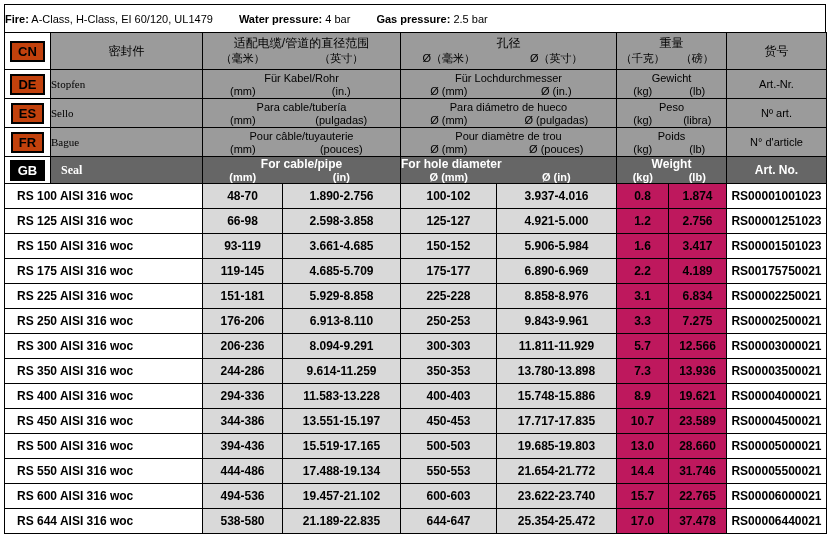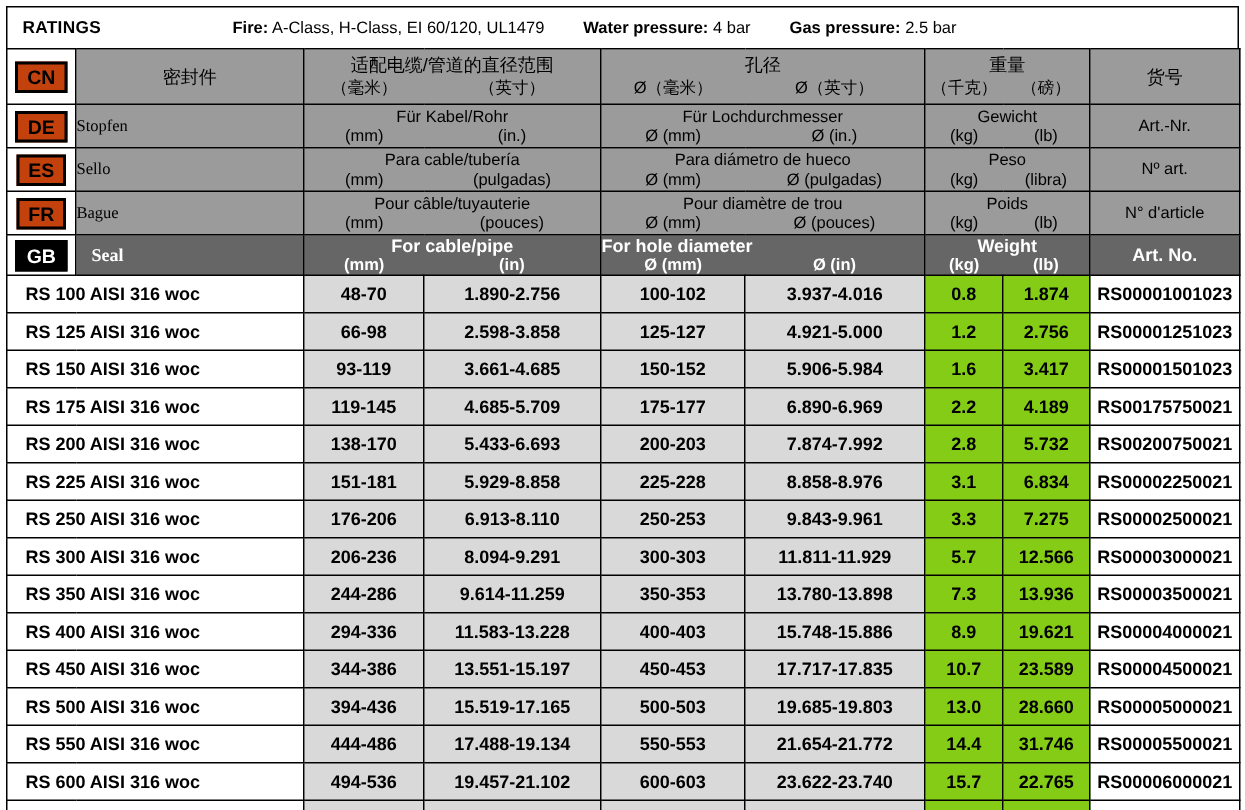--- a/index.html
+++ b/index.html
@@ -122,21 +122,21 @@
   }
   .data-row td.name {
     text-align: left;
     padding-left: 12px;
     background: #ffffff;
   }
   .data-row td.shade {
     background: #d9d9d9;
   }
   .data-row td.white {
-    background: #84cc16;
+    background: #be185d;
   }
   .data-row td.art {
     background: #ffffff;
     text-align: center;
   }
 
   .gb-row td {
     background: #666666;
     color: #fff;
     font-weight: bold;
@@ -150,21 +150,20 @@
     text-align: left;
     padding-left: 10px;
   }
 </style>
 </head>
 <body>
 
 <div class="sheet">
 
   <div class="ratings-bar">
-    <div class="ratings-label">RATINGS</div>
     <div class="ratings-item">
       <b>Fire:</b>
       <span>A-Class, H-Class, EI 60/120, UL1479</span>
     </div>
     <div class="ratings-item">
       <b>Water pressure:</b>
       <span>4 bar</span>
     </div>
     <div class="ratings-item">
       <b>Gas pressure:</b>
@@ -365,30 +364,20 @@
       <td class="name" colspan="2">RS 175 AISI 316 woc</td>
       <td class="shade">119-145</td>
       <td class="shade">4.685-5.709</td>
       <td class="shade">175-177</td>
       <td class="shade">6.890-6.969</td>
       <td class="white">2.2</td>
       <td class="white">4.189</td>
       <td class="art">RS00175750021</td>
     </tr>
     <tr class="data-row">
-      <td class="name" colspan="2">RS 200 AISI 316 woc</td>
-      <td class="shade">138-170</td>
-      <td class="shade">5.433-6.693</td>
-      <td class="shade">200-203</td>
-      <td class="shade">7.874-7.992</td>
-      <td class="white">2.8</td>
-      <td class="white">5.732</td>
-      <td class="art">RS00200750021</td>
-    </tr>
-    <tr class="data-row">
       <td class="name" colspan="2">RS 225 AISI 316 woc</td>
       <td class="shade">151-181</td>
       <td class="shade">5.929-8.858</td>
       <td class="shade">225-228</td>
       <td class="shade">8.858-8.976</td>
       <td class="white">3.1</td>
       <td class="white">6.834</td>
       <td class="art">RS00002250021</td>
     </tr>
     <tr class="data-row">

